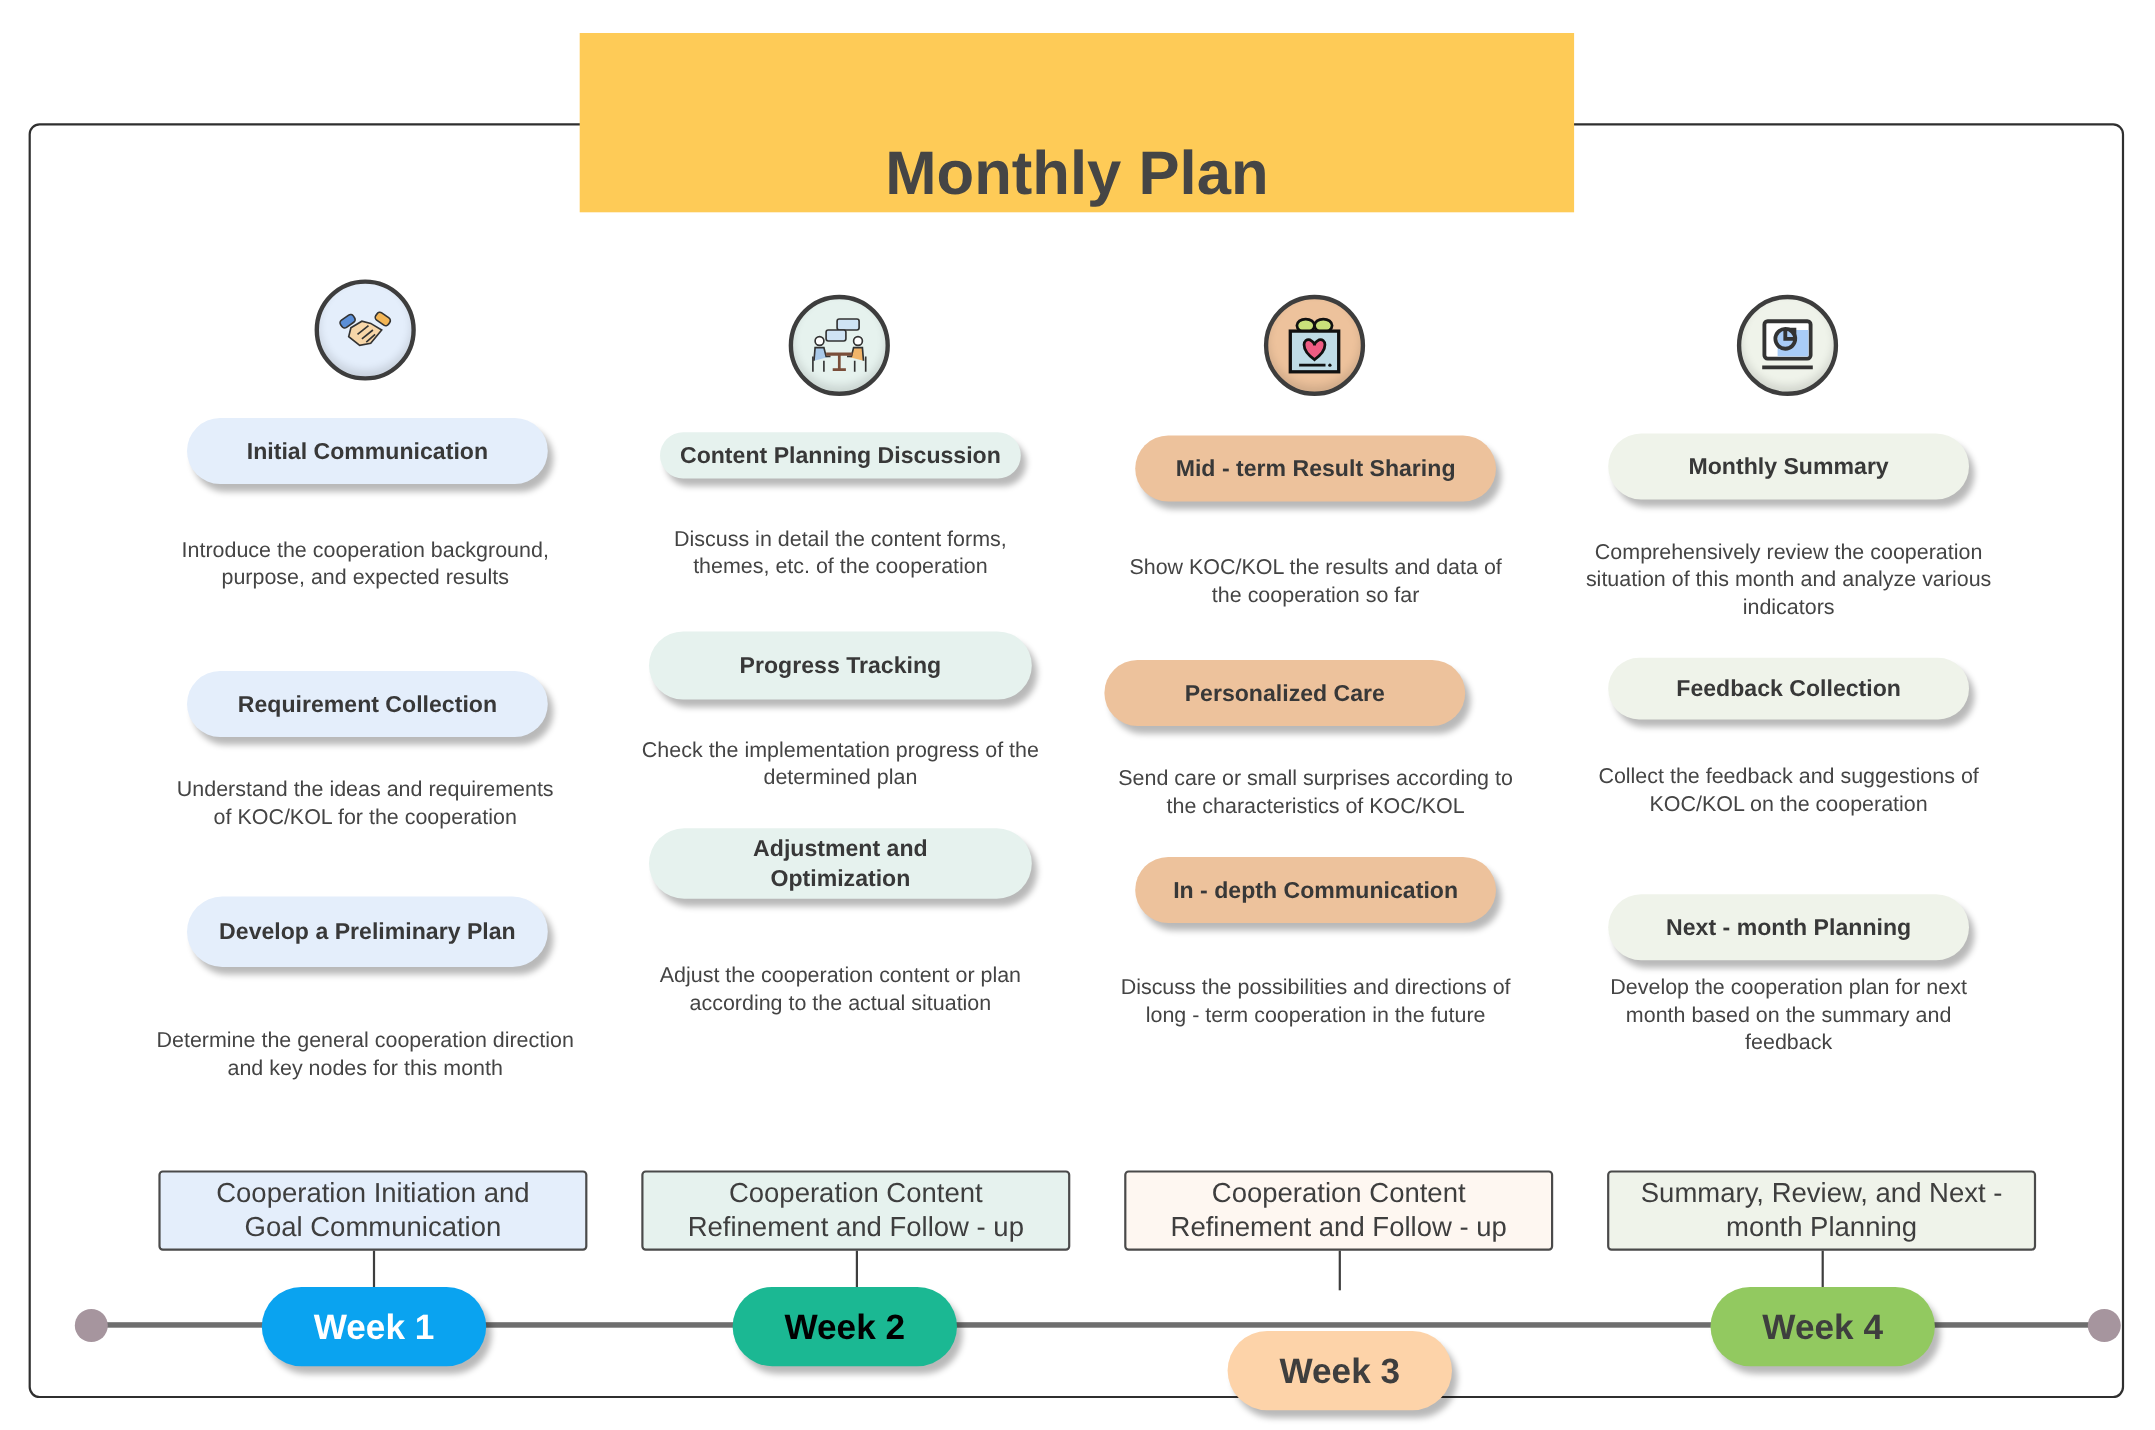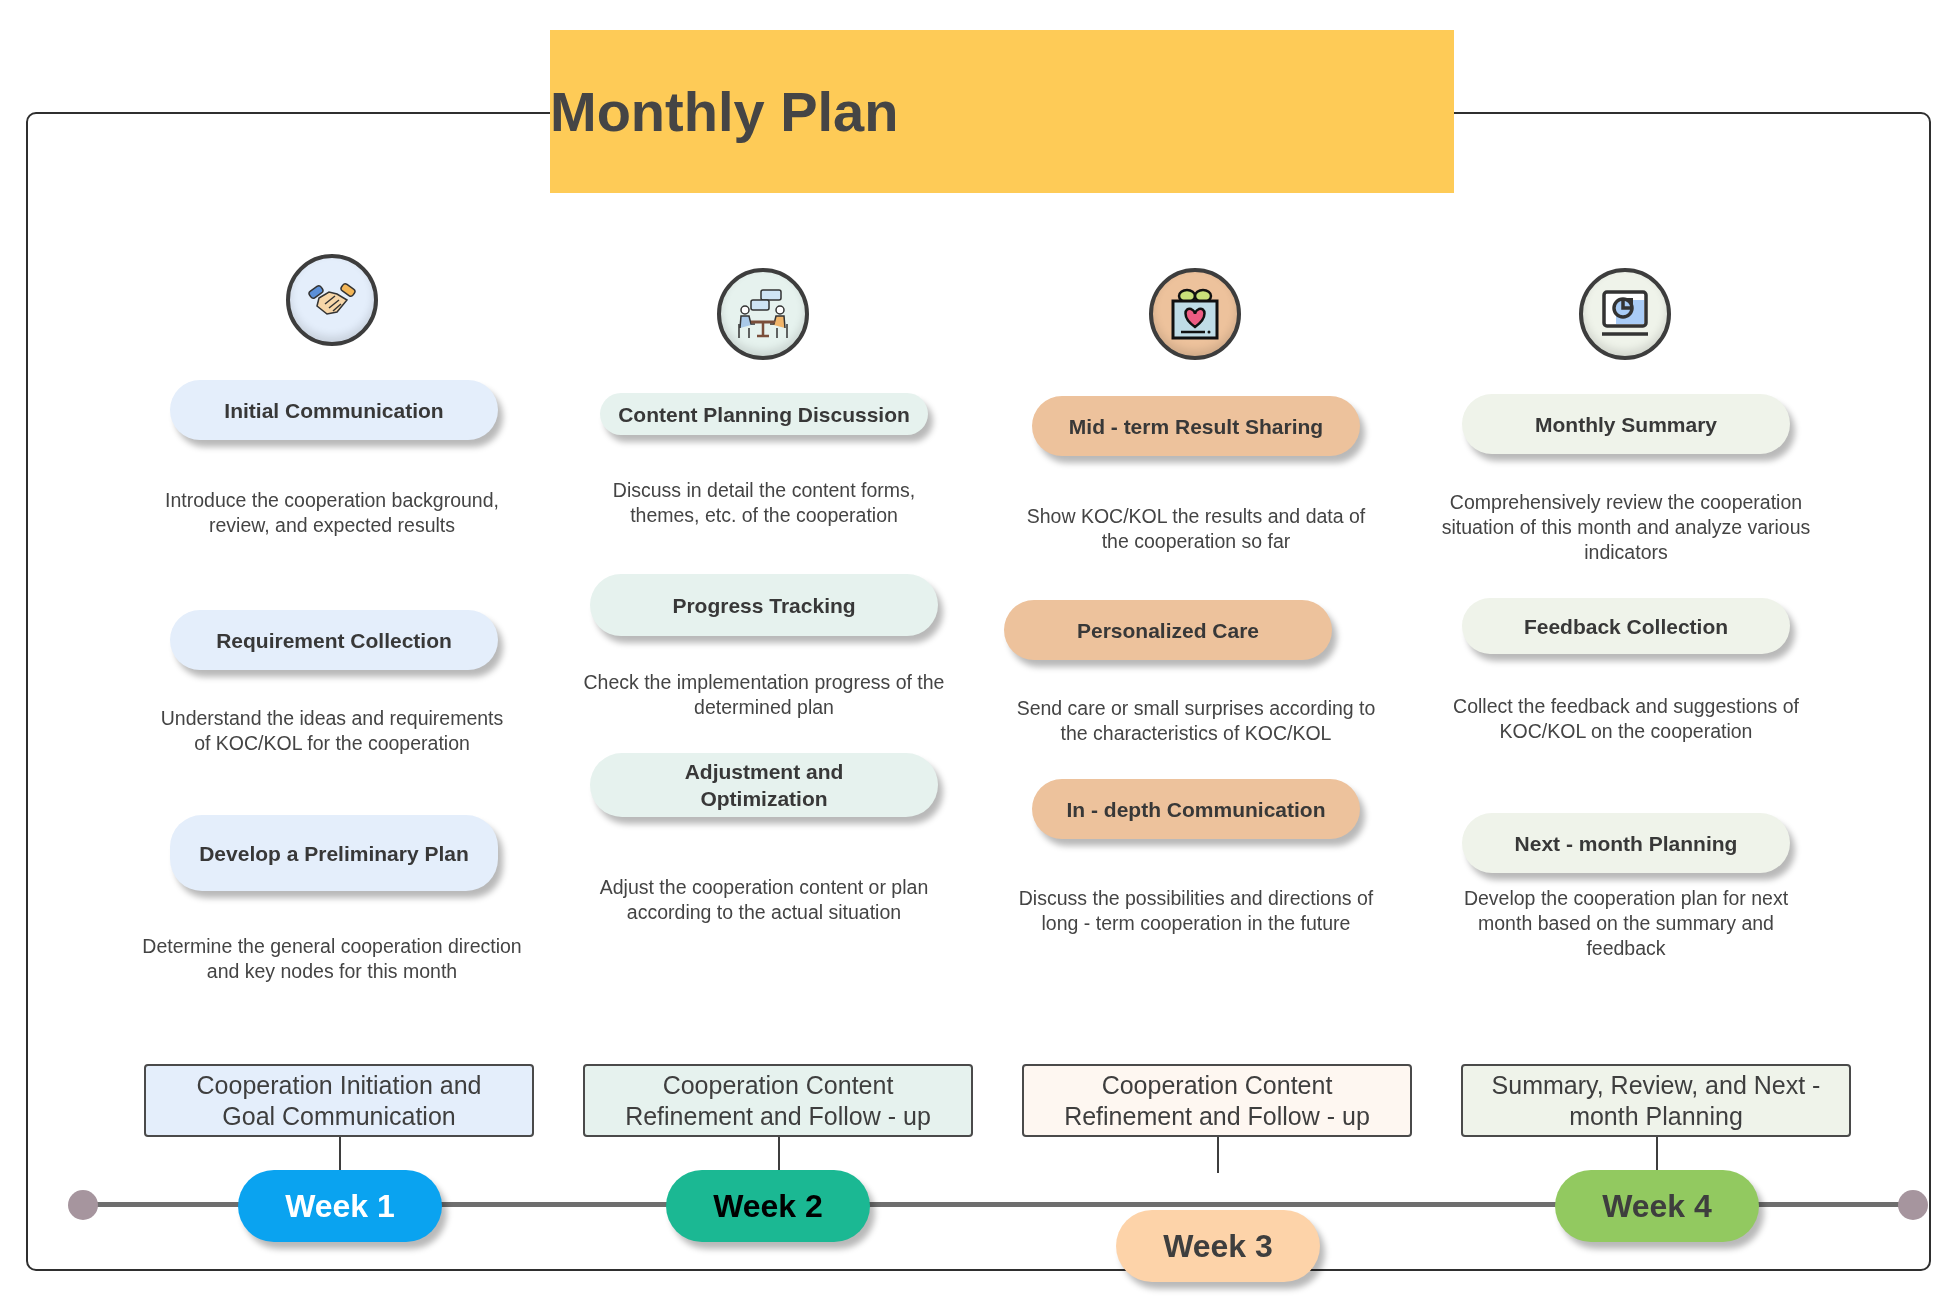--- a/index.html
+++ b/index.html
@@ -1,21 +1,21 @@
 <!DOCTYPE html>
 <html><head>
 <meta charset="utf-8">
 <style>
   html, body { margin: 0; padding: 0; background: #ffffff; }
   body { width: 1959px; height: 1300px; position: relative; overflow: hidden;
          font-family: "Liberation Sans", "DejaVu Sans", sans-serif; color: #3a3a3a; }
   .frame { position: absolute; left: 26px; top: 112px; width: 1905px; height: 1159px;
            border: 2px solid #2f2f2f; border-radius: 10px; box-sizing: border-box; }
-  .banner { position: absolute; left: 550px; top: 30px; width: 904px; height: 163px;
-            background: #FECB57; display: flex; flex-direction: column; align-items: flex-start;
+  .banner { position: absolute; left: 527px; top: 30px; width: 904px; height: 163px;
+            background: #FECB57; display: flex; flex-direction: row; align-items: flex-end;
             justify-content: center; text-align: center; }
   .banner span { display: block; font-weight: bold; font-size: 56px; line-height: 72px; color: #454545; }
   .icon-circle { position: absolute; width: 92px; height: 92px; border-radius: 50%;
                  border: 4px solid #3d3d3d; box-sizing: border-box;
                  box-shadow: inset 0 -5px 8px rgba(0,0,0,0.12);
                  display: flex; align-items: center; justify-content: center; }
   .pill { position: absolute; border-radius: 32px; display: flex; align-items: center;
           justify-content: center; text-align: center; font-weight: bold; font-size: 21px;
           color: #383838; box-shadow: 5px 7px 6px rgba(0,0,0,0.28); box-sizing: border-box;
           padding: 0 14px; line-height: 27px; cursor: pointer; }
@@ -44,28 +44,28 @@
   <svg width="50" height="44" viewBox="0 0 50 44">
     <rect x="2" y="10" width="14" height="8" rx="3" transform="rotate(-35 9 14)" fill="#5B8FD8" stroke="#333" stroke-width="1.5"></rect>
     <rect x="34" y="8" width="14" height="8" rx="3" transform="rotate(35 41 12)" fill="#F3B657" stroke="#333" stroke-width="1.5"></rect>
     <path d="M12 20 L22 14 L30 16 L40 22 L30 34 L20 36 L10 28 Z" fill="#F7D6A8" stroke="#333" stroke-width="1.5"></path>
     <path d="M18 26 L28 18 M22 30 L32 22 M26 33 L34 26" stroke="#333" stroke-width="1.5"></path>
   </svg>
 </div>
 <div class="pill" style="left:170px; top:380px; width:328px; height:60px; background:#E4EEFB;">
   <span>Initial Communication</span>
 </div>
-<div class="desc" style="left:152px; top:488px; width:360px;">Introduce the cooperation background, review, and expected results</div>
+<div class="desc" style="left:152px; top:488px; width:360px;">Introduce the cooperation background, purpose, and expected results</div>
 
 <div class="pill" style="left:170px; top:610px; width:328px; height:60px; background:#E4EEFB;">
   <span>Requirement Collection</span>
 </div>
 <div class="desc" style="left:152px; top:706px; width:360px;">Understand the ideas and requirements of KOC/KOL for the cooperation</div>
 
-<div class="pill" style="left:170px; top:815px; width:328px; height:76px; background:#E4EEFB;">
+<div class="pill" style="left:170px; top:815px; width:328px; height:64px; background:#E4EEFB;">
   <span>Develop a Preliminary Plan</span>
 </div>
 <div class="desc" style="left:142px; top:934px; width:380px;">Determine the general cooperation direction and key nodes for this month</div>
 
 <div class="icon-circle" style="left:717px; top:268px; background:#E6F2EE;">
   <svg width="56" height="52" viewBox="0 0 56 52">
     <rect x="26" y="2" width="20" height="10" rx="2" fill="#CFE3F4" stroke="#333" stroke-width="1.5"></rect>
     <rect x="16" y="12" width="18" height="10" rx="2" fill="#CFE3F4" stroke="#333" stroke-width="1.5"></rect>
     <circle cx="10" cy="22" r="4" fill="#fff" stroke="#333" stroke-width="1.5"></circle>
     <circle cx="45" cy="22" r="4" fill="#fff" stroke="#333" stroke-width="1.5"></circle>

